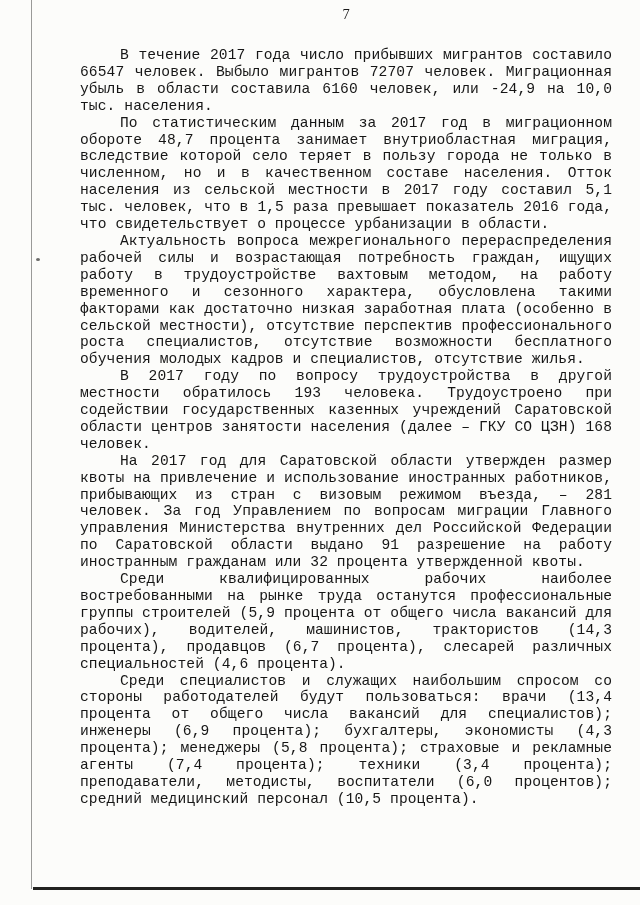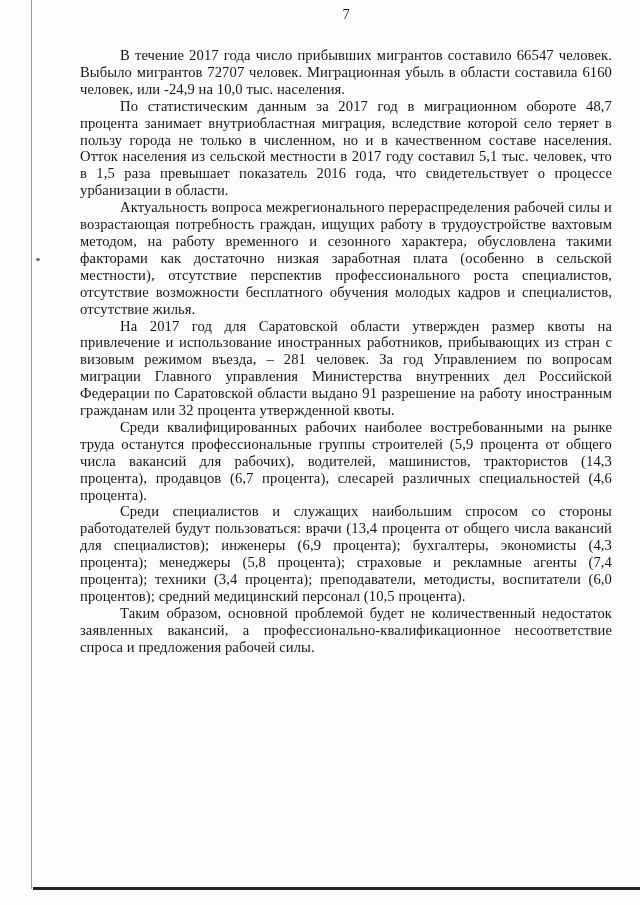--- a/index.html
+++ b/index.html
@@ -23,20 +23,21 @@
       width: 532px;
       text-align: center;
       font-size: 14.5px;
       color: #1a1a1a;
     }
     .content {
       position: absolute;
       top: 47px;
       left: 80px;
       width: 532px;
+      font-family: Liberation Mono, monospace;
     }
     .content p {
       margin: 0;
       text-align: justify;
       text-indent: 40px;
       font-size: 14.6px;
       line-height: 16.9px;
       letter-spacing: 0.1px;
       color: #161616;
     }
@@ -70,23 +71,23 @@
 <body>
 
 <div class="page">
 
   <div class="page-number">7</div>
 
   <div class="content">
     <p>В течение 2017 года число прибывших мигрантов составило 66547 человек. Выбыло мигрантов 72707 человек. Миграционная убыль в области составила 6160 человек, или -24,9 на 10,0 тыс. населения.</p>
     <p>По статистическим данным за 2017 год в миграционном обороте 48,7 процента занимает внутриобластная миграция, вследствие которой село теряет в пользу города не только в численном, но и в качественном составе населения. Отток населения из сельской местности в 2017 году составил 5,1 тыс. человек, что в 1,5 раза превышает показатель 2016 года, что свидетельствует о процессе урбанизации в области.</p>
     <p>Актуальность вопроса межрегионального перераспределения рабочей силы и возрастающая потребность граждан, ищущих работу в трудоустройстве вахтовым методом, на работу временного и сезонного характера, обусловлена такими факторами как достаточно низкая заработная плата (особенно в сельской местности), отсутствие перспектив профессионального роста специалистов, отсутствие возможности бесплатного обучения молодых кадров и специалистов, отсутствие жилья.</p>
+    <p>В 2017 году по вопросу трудоустройства в другой местности обратилось 193 человека. Трудоустроено при содействии государственных казенных учреждений Саратовской области центров занятости населения (далее – ГКУ СО ЦЗН) 168 человек.</p>
     <p>На 2017 год для Саратовской области утвержден размер квоты на привлечение и использование иностранных работников, прибывающих из стран с визовым режимом въезда, – 281 человек. За год Управлением по вопросам миграции Главного управления Министерства внутренних дел Российской Федерации по Саратовской области выдано 91 разрешение на работу иностранным гражданам или 32 процента утвержденной квоты.</p>
     <p>Среди квалифицированных рабочих наиболее востребованными на рынке труда останутся профессиональные группы строителей (5,9 процента от общего числа вакансий для рабочих), водителей, машинистов, трактористов (14,3 процента), продавцов (6,7 процента), слесарей различных специальностей (4,6 процента).</p>
     <p>Среди специалистов и служащих наибольшим спросом со стороны работодателей будут пользоваться: врачи (13,4 процента от общего числа вакансий для специалистов); инженеры (6,9 процента); бухгалтеры, экономисты (4,3 процента); менеджеры (5,8 процента); страховые и рекламные агенты (7,4 процента); техники (3,4 процента); преподаватели, методисты, воспитатели (6,0 процентов); средний медицинский персонал (10,5 процента).</p>
-    <p>Таким образом, основной проблемой будет не количественный недостаток заявленных вакансий, а профессионально-квалификационное несоответствие спроса и предложения рабочей силы.</p>
   </div>
 
   <div class="left-border-line"></div>
   <div class="scan-speck"></div>
   <div class="bottom-border-line"></div>
 
 </div>
 
 </body></html>

